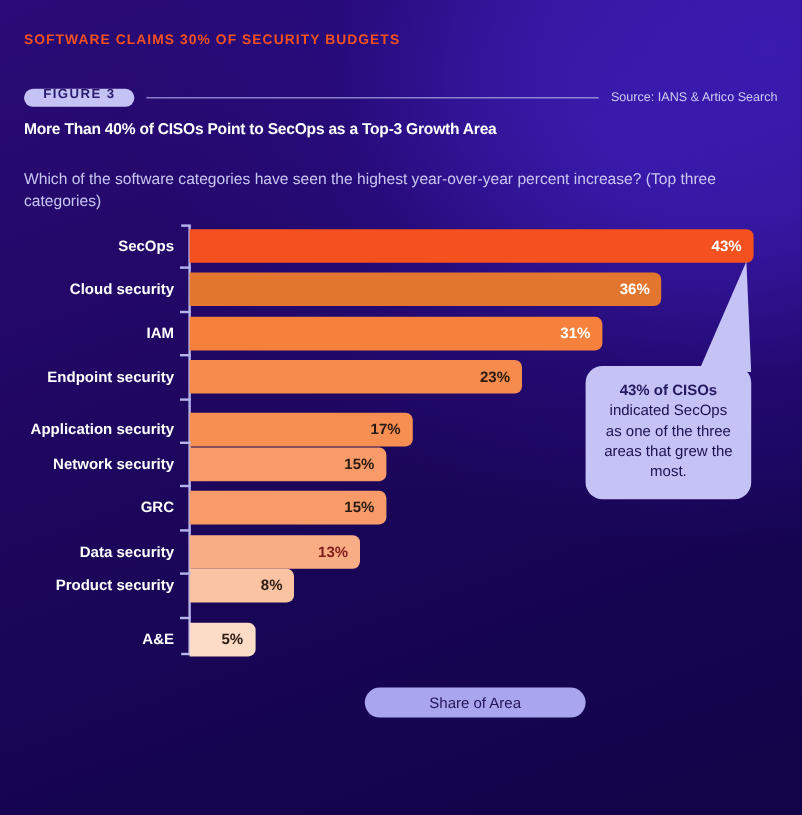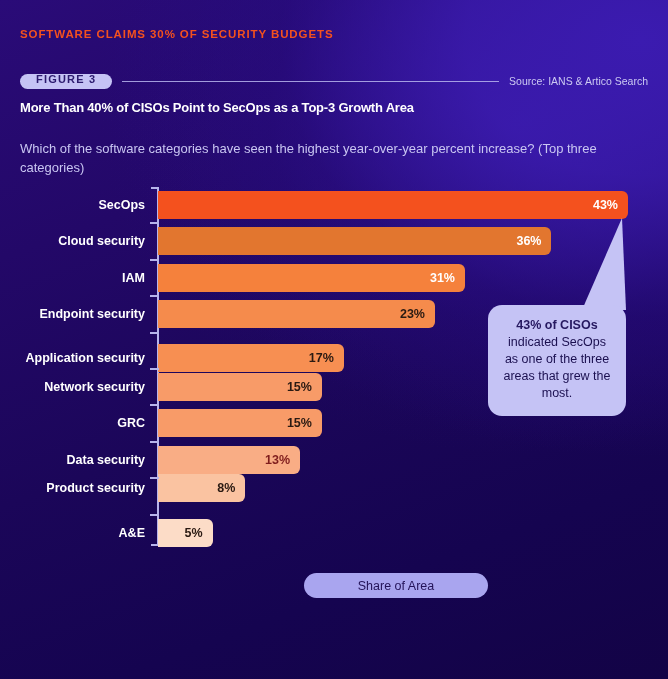--- a/index.html
+++ b/index.html
@@ -238,21 +238,21 @@
           </div>
         </div>
         <div class="row" style="top: 42.4px;">
           <div class="cat-label">Cloud security</div>
           <div class="bar" style="width: 393.488px; background: rgb(226, 118, 47);">
             <span class="bar-value" style="color: rgb(255, 255, 255);">36%</span>
           </div>
         </div>
         <div class="row" style="top: 78.8px;">
           <div class="cat-label">IAM</div>
-          <div class="bar" style="width: 307px; background: rgb(245, 129, 60);">
+          <div class="bar" style="width: 344px; background: rgb(245, 129, 60);">
             <span class="bar-value" style="color: rgb(255, 255, 255);">31%</span>
           </div>
         </div>
         <div class="row" style="top: 115.2px;">
           <div class="cat-label">Endpoint security</div>
           <div class="bar" style="width: 277px; background: rgb(245, 139, 76);">
             <span class="bar-value" style="color: rgb(42, 26, 18);">23%</span>
           </div>
         </div>
         <div class="row" style="top: 159px;">

